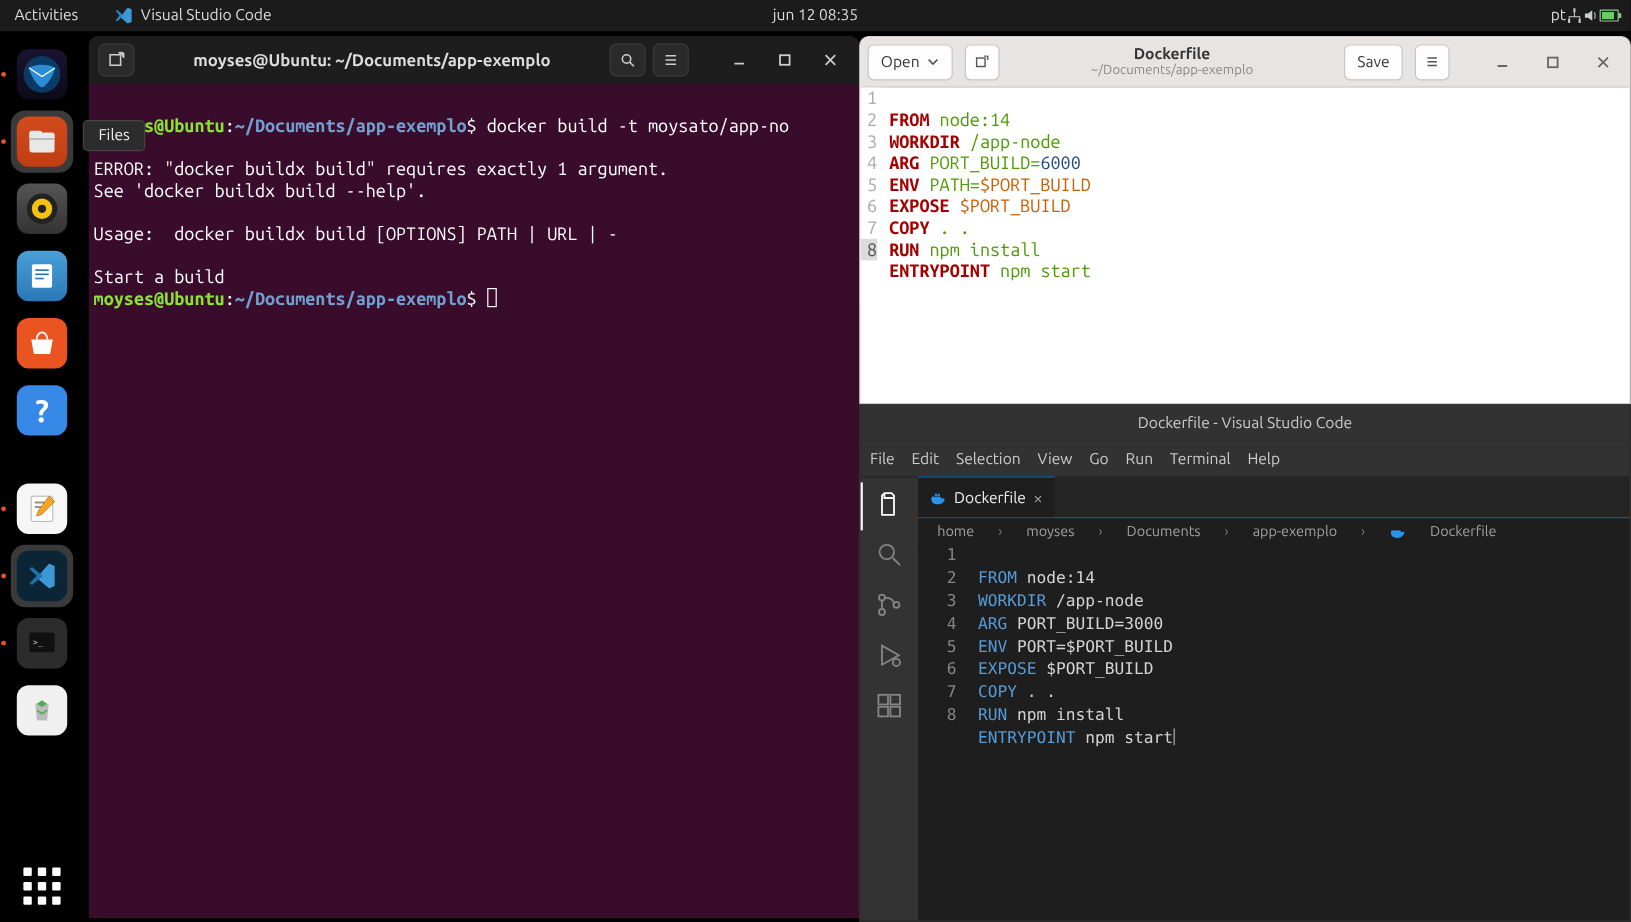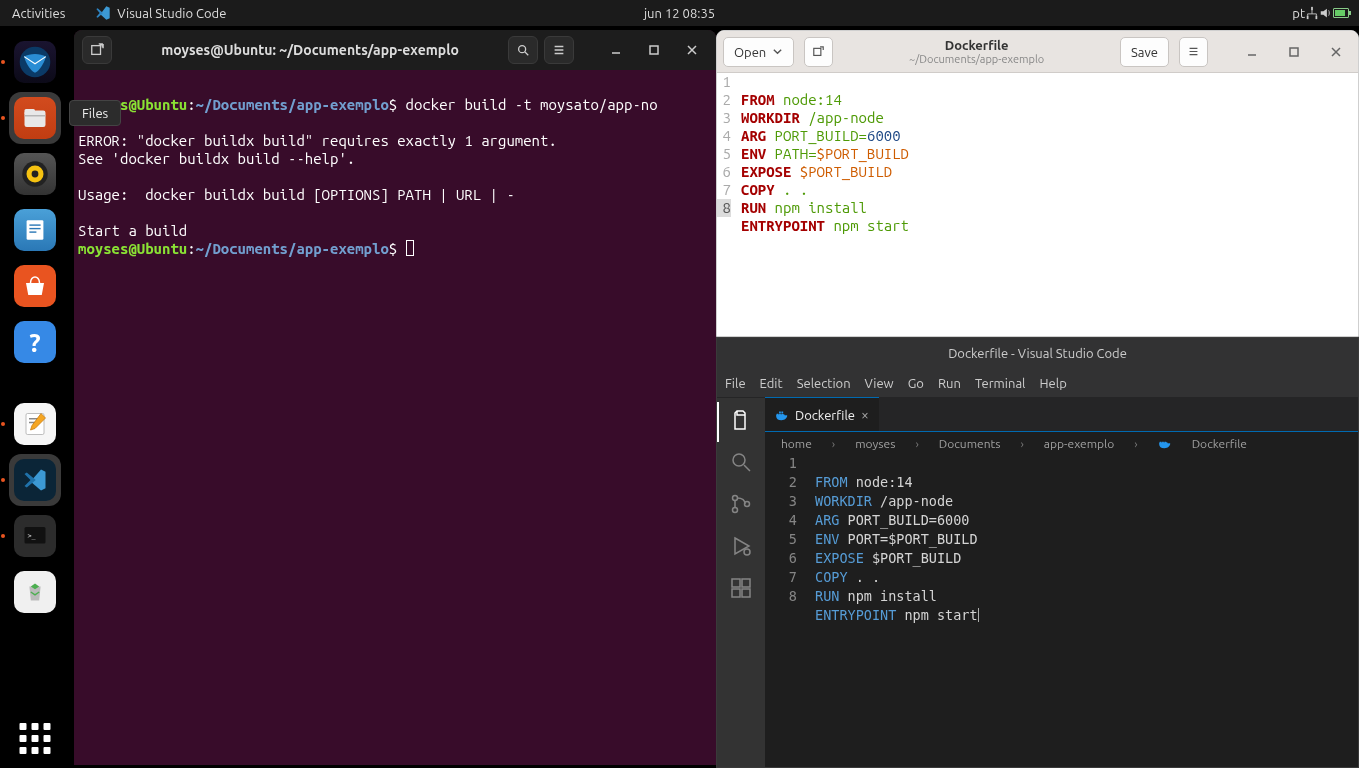--- a/index.html
+++ b/index.html
@@ -422,21 +422,21 @@
             <div>3</div>
             <div>4</div>
             <div>5</div>
             <div>6</div>
             <div>7</div>
             <div>8</div>
         </div>
         <div class="vsc-lines">
 <span class="v-kw">FROM</span><span> node:14</span>
 <span class="v-kw">WORKDIR</span><span> /app-node</span>
-<span class="v-kw">ARG</span><span> PORT_BUILD=6000</span>
+<span class="v-kw">ARG</span><span> PORT_BUILD=3000</span>
 <span class="v-kw">ENV</span><span> PORT=$PORT_BUILD</span>
 <span class="v-kw">EXPOSE</span><span> $PORT_BUILD</span>
 <span class="v-kw">COPY</span><span> . .</span>
 <span class="v-kw">RUN</span><span> npm install</span>
 <span class="v-kw">ENTRYPOINT</span><span> npm start</span><span class="v-cur"></span>
         </div>
       </div>
     </div>
   </div>
 </div>

